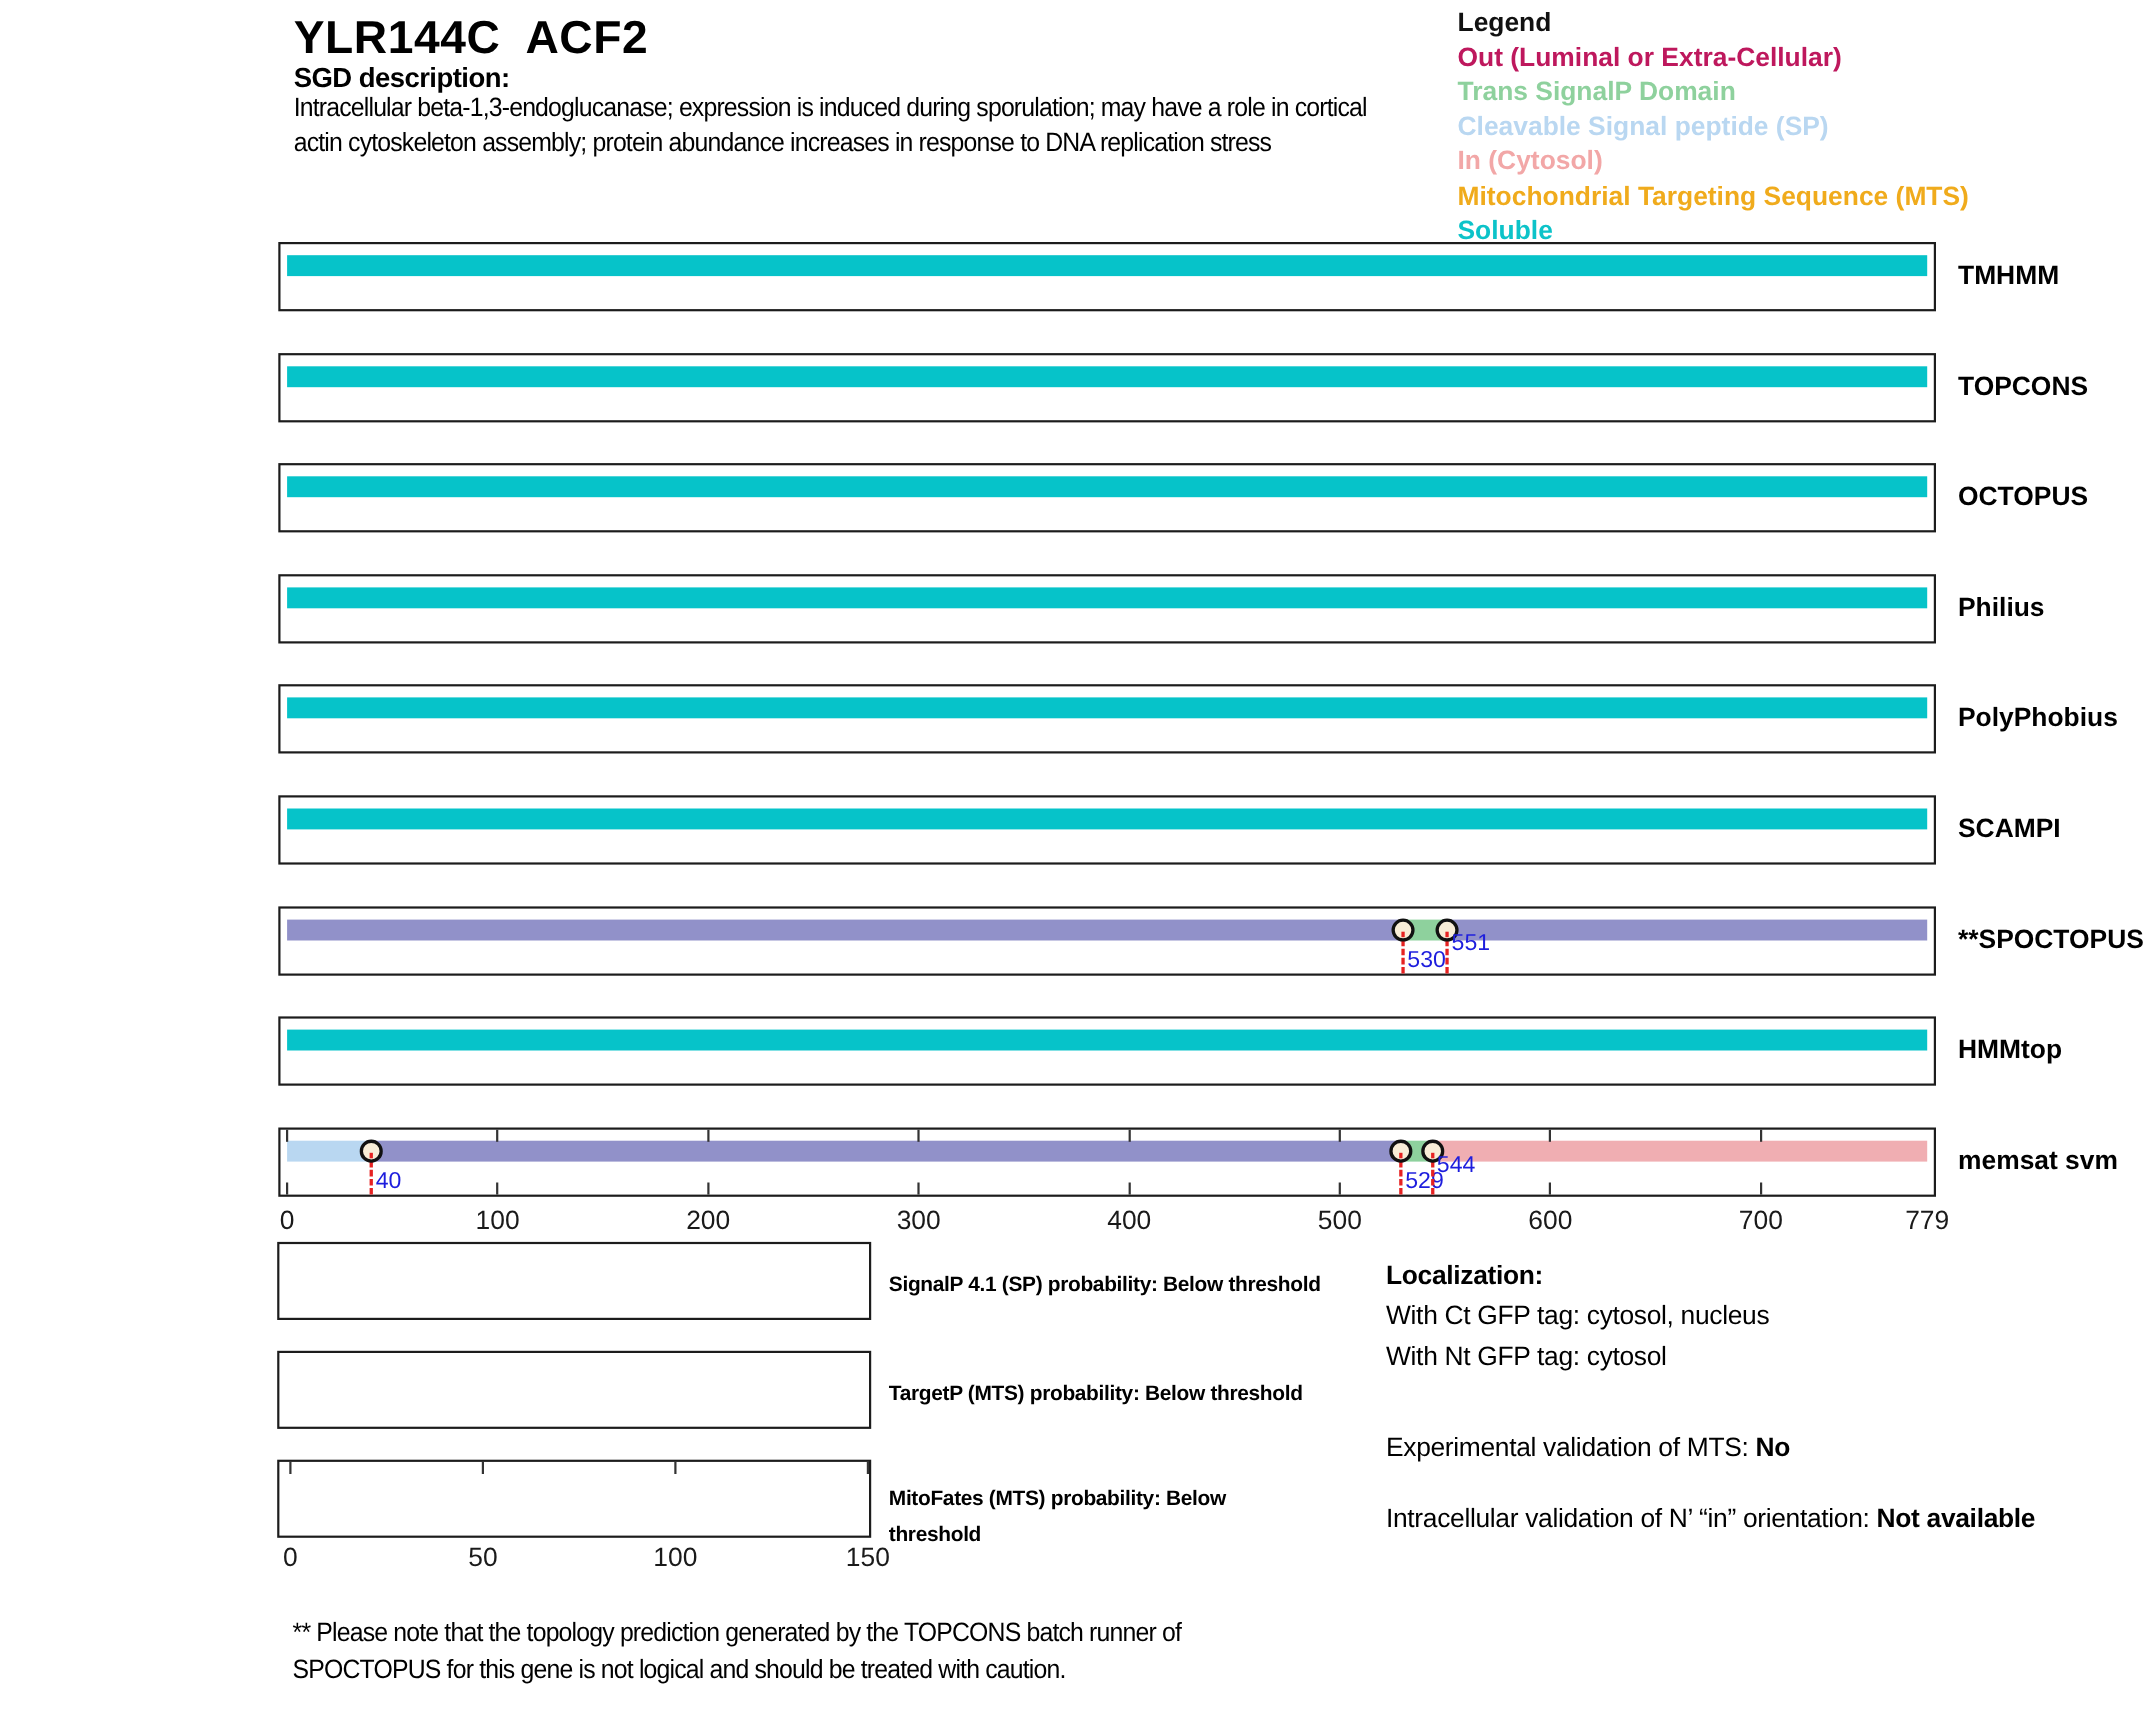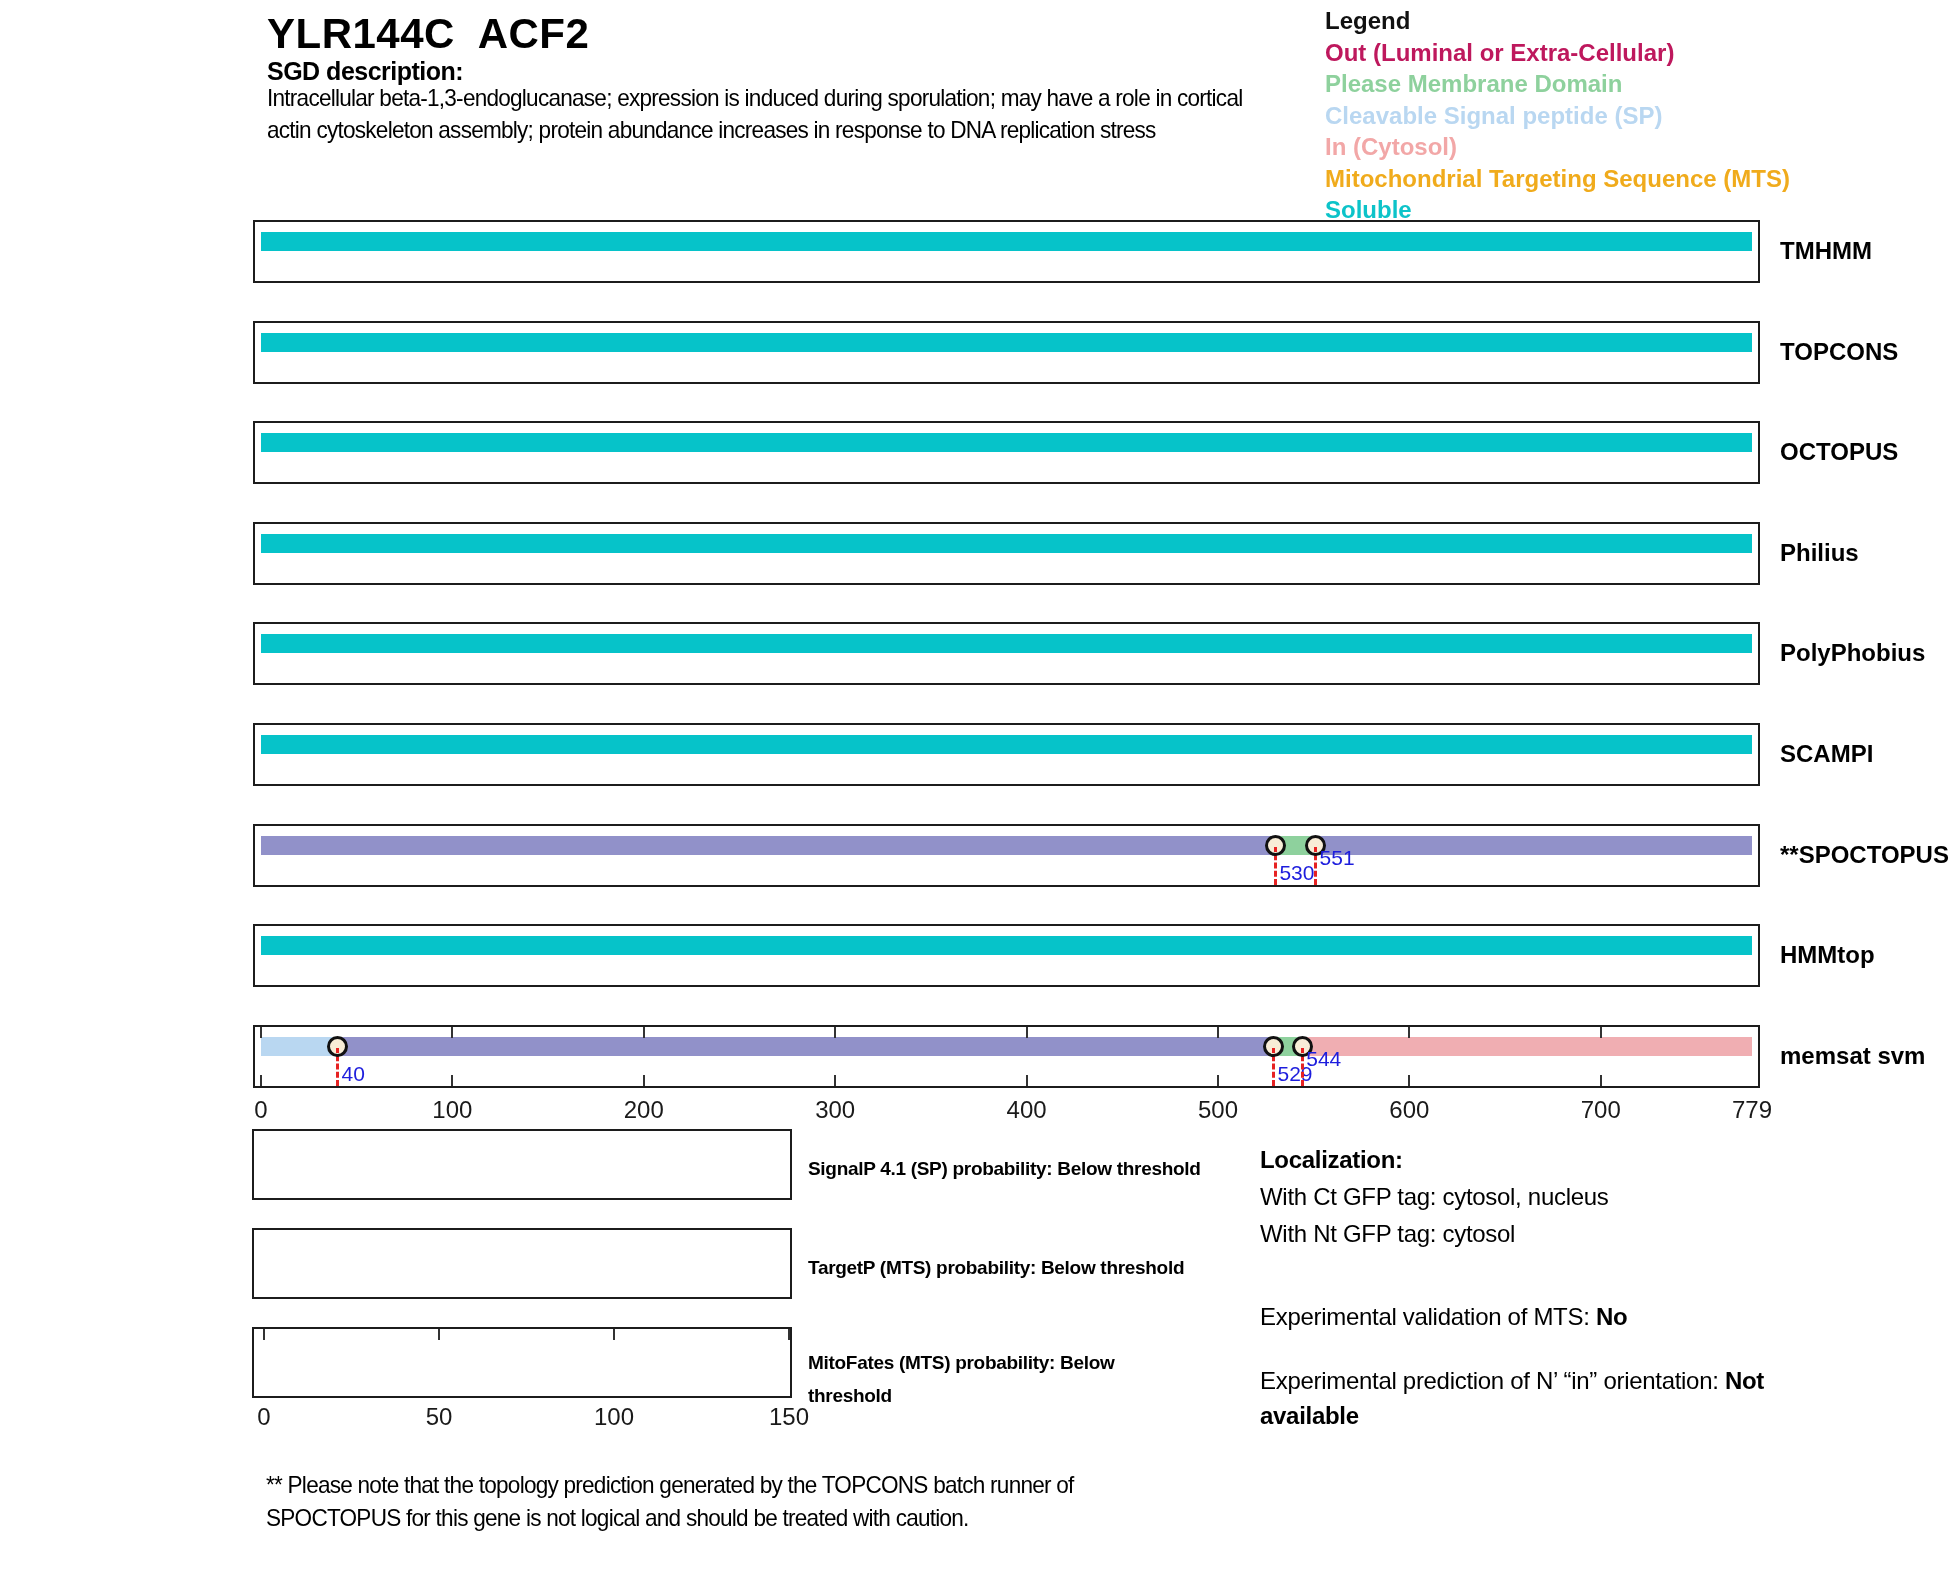--- a/index.html
+++ b/index.html
@@ -37,21 +37,21 @@
   <div class="abs page-title">YLR144C  ACF2</div>
   <div class="abs sgd-label">SGD description:</div>
   <div class="abs desc">
     <div>Intracellular beta-1,3-endoglucanase; expression is induced during sporulation; may have a role in cortical</div>
     <div>actin cytoskeleton assembly; protein abundance increases in response to DNA replication stress</div>
   </div>
 
   <div class="abs legend">
     <div class="legend-title">Legend</div>
     <div style="color: #be185d;">Out (Luminal or Extra-Cellular)</div>
-    <div style="color: rgb(142, 209, 157);">Please Membrane Domain</div>
+    <div style="color: rgb(142, 209, 157);">Trans SignalP Domain</div>
     <div style="color: rgb(185, 215, 241);">Cleavable Signal peptide (SP)</div>
     <div style="color: rgb(242, 167, 167);">In (Cytosol)</div>
     <div style="color: rgb(240, 171, 28);">Mitochondrial Targeting Sequence (MTS)</div>
     <div style="color: rgb(12, 195, 201);">Soluble</div>
   </div>
 
   <div id="chart-layer">
       <div class="track-box" style="position: absolute; left: 253px; top: 220px; width: 1507px; height: 63px;"></div>
       <div class="seg" style="position: absolute; left: 261px; top: 232px; width: 1491px; height: 19px; background: rgb(6, 195, 201);"></div>
       <div class="track-label" style="position: absolute; left: 1780px; top: 236.5px;">TMHMM</div>
@@ -141,20 +141,20 @@
   <div class="abs plot-label" style="left:808px;top:1251px;">TargetP (MTS) probability: Below threshold</div>
   <div class="abs plot-label" style="left:808px;top:1346px;">
     <div>MitoFates (MTS) probability: Below</div>
     <div>threshold</div>
   </div>
 
   <div class="abs rightcol bold" style="left:1260px;top:1146px;">Localization:</div>
   <div class="abs rightcol" style="left:1260px;top:1183px;">With Ct GFP tag: cytosol, nucleus</div>
   <div class="abs rightcol" style="left:1260px;top:1220px;">With Nt GFP tag: cytosol</div>
   <div class="abs rightcol" style="left:1260px;top:1303px;"><span>Experimental validation of MTS: </span><span class="bold">No</span></div>
-  <div class="abs rightcol wrap" style="left:1260px;top:1363px;"><span>Experimental prediction of N’ “in” orientation: </span><span class="bold">Not available</span></div>
+  <div class="abs rightcol wrap" style="left:1260px;top:1363px;"><span>Intracellular validation of N’ “in” orientation: </span><span class="bold">Not available</span></div>
 
   <div class="abs footnote">
     <div>** Please note that the topology prediction generated by the TOPCONS batch runner of</div>
     <div>SPOCTOPUS for this gene is not logical and should be treated with caution.</div>
   </div>
 
 </div>
 
 </body></html>

